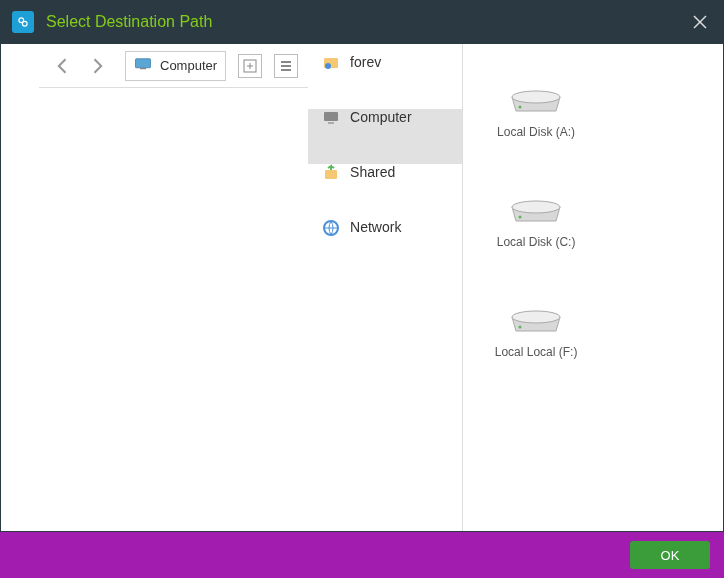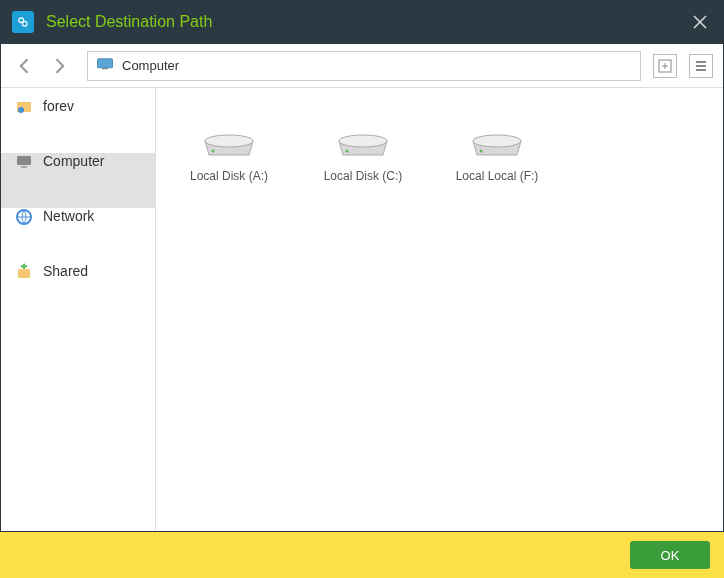--- a/index.html
+++ b/index.html
@@ -2,41 +2,41 @@
 <html><head>
 <meta charset="utf-8">
 <style>
   * { box-sizing: border-box; margin: 0; padding: 0; font-family: "Segoe UI", Arial, sans-serif; }
   body { width: 724px; height: 578px; background: #2b3a42; display: flex; flex-direction: column; }
   .titlebar { height: 44px; background: #2b3a42; display: flex; align-items: center; padding: 0 12px; color: #fff; }
   .titlebar .app-icon { width: 22px; height: 22px; background: #1e9fd6; border-radius: 3px; display: flex; align-items: center; justify-content: center; margin-right: 12px; }
   .titlebar .app-icon svg { width: 14px; height: 14px; }
   .titlebar .title { font-size: 16px; color: #84cc16; flex: 1; }
   .titlebar .close { width: 24px; height: 24px; display: flex; align-items: center; justify-content: center; cursor: pointer; color: #ddd; font-size: 16px; }
-  .content { flex: 1; background: #fff; display: flex; flex-direction: column; border: 1px solid #2b3a42; border-top: none; }
+  .content { flex: 1; background: #fff; display: flex; flex-direction: row; border: 1px solid #2b3a42; border-top: none; padding-left: 38px; }
   .toolbar { height: 44px; display: flex; align-items: center; border-bottom: 1px solid #ddd; padding: 0 10px; gap: 8px; }
   .nav-arrows { display: flex; gap: 6px; margin-right: 6px; }
   .arrow-btn { width: 28px; height: 28px; display: flex; align-items: center; justify-content: center; color: #888; cursor: pointer; }
   .arrow-btn svg { width: 20px; height: 20px; }
   .path-bar { flex: 1; height: 30px; border: 1px solid #ccc; display: flex; align-items: center; padding: 0 8px; gap: 8px; background: #fff; }
   .path-bar .comp-icon svg { width: 18px; height: 14px; }
   .path-bar .path-text { font-size: 13px; color: #333; }
   .tb-btn { width: 24px; height: 24px; display:flex; align-items:center; justify-content:center; cursor:pointer; border: 1px solid #bbb; color:#666; margin-left: 4px;}
   .body { flex: 1; display: flex; }
   .sidebar { width: 155px; border-right: 1px solid #ddd; padding-top: 10px; }
   .side-item { height: 55px; display: flex; padding-left: 14px; gap: 10px; font-size: 14px; color: #333; cursor: pointer; }
   .side-item.selected { background: #e1e1e1; }
   .side-icon { width: 18px; height: 18px; display:flex; align-items:center; justify-content:center; }
   .main { flex: 1; padding: 10px 6px; display: flex; flex-wrap: wrap; align-content: flex-start; gap: 0; }
   .drive { width: 134px; height: 110px; display: flex; flex-direction: column; align-items: center; justify-content: center; gap: 6px; border: 1px solid transparent; cursor: pointer; }
   .drive .dicon { width: 60px; height: 40px; display:flex; align-items:center; justify-content:center; }
   .drive .dlabel { font-size: 12px; color: #555; text-align: right; }
   .drive.selected { background: #b0b0b0; border: 1px solid #7a7a7a; }
   .drive.selected .dlabel { color: #fff; }
-  .footer { height: 46px; background: #fde047; display: flex; align-items: center; justify-content: flex-end; padding: 0 14px; gap: 12px; }
+  .footer { height: 46px; background: #a21caf; display: flex; align-items: center; justify-content: flex-end; padding: 0 14px; gap: 12px; }
   .btn { width: 80px; height: 28px; border: none; border-radius: 3px; font-size: 13px; cursor: pointer; color: #fff; }
   .btn-ok { background: #3a9d3a; }
   .btn-cancel { background: #3a9d3a; }
 </style>
 </head>
 <body>
 
 <div class="titlebar">
   <div class="app-icon">
     <svg viewBox="0 0 24 24">
@@ -108,35 +108,35 @@
           <svg viewBox="0 0 18 18">
               <rect x="2" y="3" width="14" height="9" rx="1" fill="#888"></rect>
               <rect x="6" y="13" width="6" height="2" fill="#aaa"></rect>
             </svg>
         </span>
         <span>Computer</span>
       </div>
       <div class="side-item">
         <span class="side-icon">
           <svg viewBox="0 0 18 18">
+              <rect x="3" y="6" width="12" height="9" rx="1" fill="#f7c873"></rect>
+              <path d="M9 6 L9 2 L6 4 M9 2 L12 4" fill="none" stroke="#5cb85c" stroke-width="2"></path>
+            </svg>
+        </span>
+        <span>Shared</span>
+      </div>
+      <div class="side-item">
+        <span class="side-icon">
+          <svg viewBox="0 0 18 18">
               <circle cx="9" cy="9" r="7" fill="none" stroke="#4a90d9" stroke-width="2"></circle>
               <line x1="3" y1="9" x2="15" y2="9" stroke="#4a90d9"></line>
               <path d="M9 2 Q5 9 9 16 Q13 9 9 2" fill="none" stroke="#4a90d9"></path>
             </svg>
         </span>
         <span>Network</span>
-      </div>
-      <div class="side-item">
-        <span class="side-icon">
-          <svg viewBox="0 0 18 18">
-              <rect x="3" y="6" width="12" height="9" rx="1" fill="#f7c873"></rect>
-              <path d="M9 6 L9 2 L6 4 M9 2 L12 4" fill="none" stroke="#5cb85c" stroke-width="2"></path>
-            </svg>
-        </span>
-        <span>Shared</span>
       </div>
     </div>
 
     <div class="main">
       <div class="drive">
         <span class="dicon">
           <svg viewBox="0 0 60 40">
               <path d="M6 18 L54 18 L50 32 L10 32 Z" fill="#d8d8d8" stroke="#aaa"></path>
               <ellipse cx="30" cy="18" rx="24" ry="6" fill="#eee" stroke="#aaa"></ellipse>
               <circle cx="14" cy="28" r="1.5" fill="#5cb85c"></circle>

